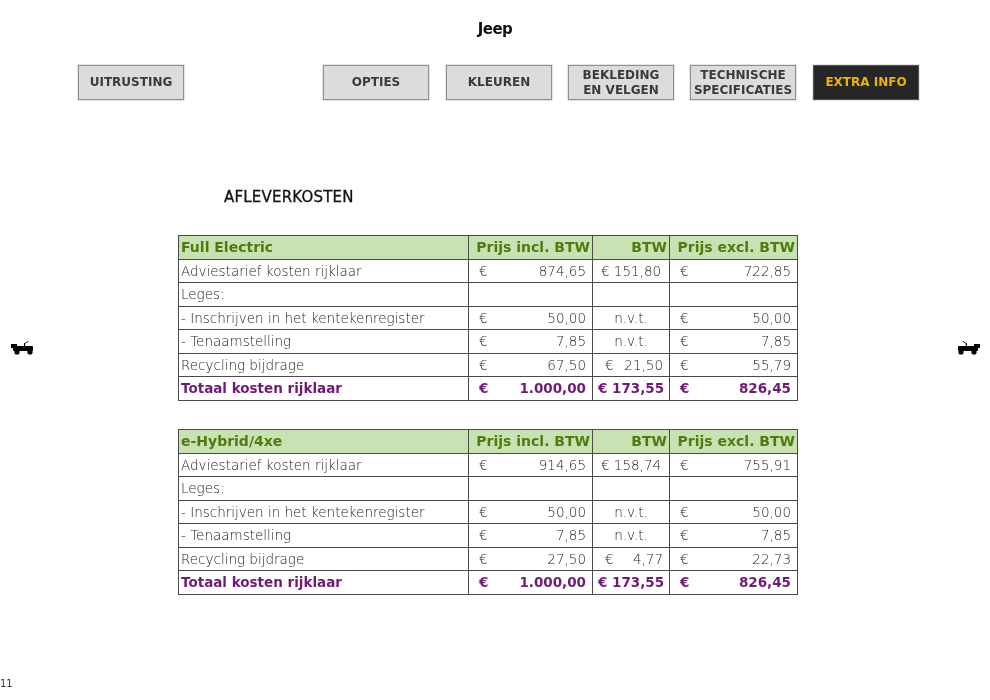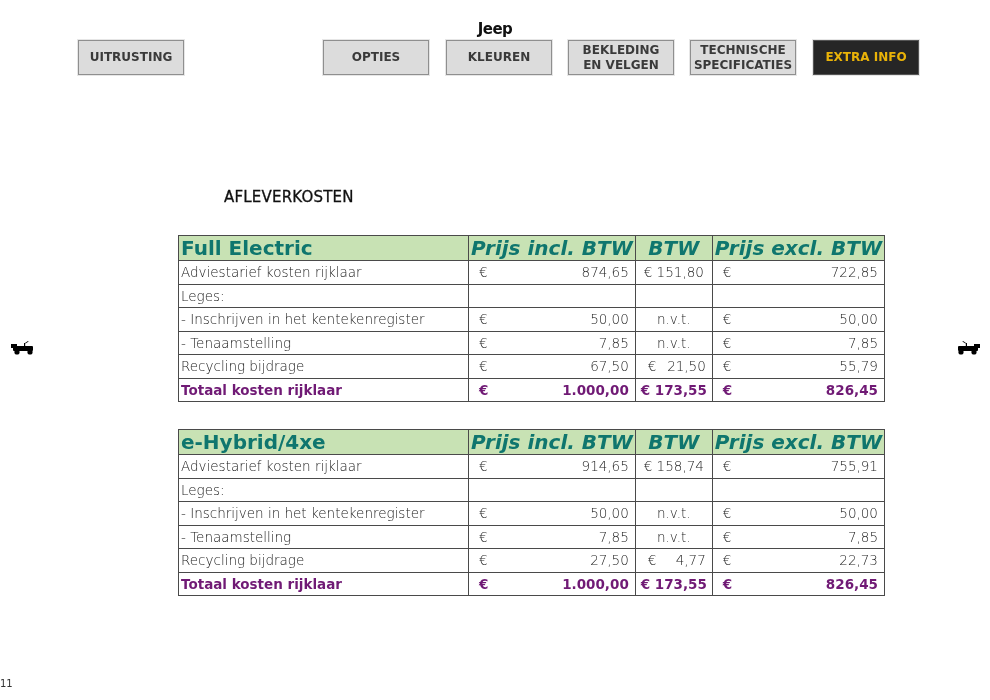--- a/index.html
+++ b/index.html
@@ -5,21 +5,21 @@
     html, body { margin: 0; padding: 0; }
     body {
       width: 990px; height: 700px; background: #ffffff; position: relative; overflow: hidden;
       font-family: "Liberation Sans", sans-serif; color: #111;
     }
     .logo {
       position: absolute; left: 0; width: 990px; top: 20px; text-align: center;
       font-family: "DejaVu Sans", sans-serif; font-weight: bold; font-size: 15px;
       letter-spacing: -0.5px; color: #111;
     }
-    .nav { position: absolute; top: 40px; left: 0; width: 990px; height: 37px; }
+    .nav { position: absolute; top: 65px; left: 0; width: 990px; height: 37px; }
     .nav-btn {
       position: absolute; top: 0; width: 106px; height: 35px; box-sizing: border-box;
       background: #dcdcdc; border: 1px solid #8f8f8f; outline: 1px solid #e6e6e6;
       display: flex; align-items: center; justify-content: center; text-align: center;
       font-family: "DejaVu Sans", sans-serif; font-weight: bold; font-size: 12px; line-height: 15px;
       color: #3a3a3a; cursor: pointer;
     }
     .nav-btn.active { background: #262626; color: #eab308; border-color: #555; }
     .page-title {
       position: absolute; left: 224px; top: 188px; font-family: "DejaVu Sans", sans-serif;
@@ -27,22 +27,22 @@
       -webkit-text-stroke: 0.3px #111;
     }
     table.cost {
       position: absolute; left: 178px; border-collapse: collapse; table-layout: fixed;
       font-family: "DejaVu Sans", sans-serif; font-size: 13.5px;
     }
     table.cost td {
       border: 1px solid #4a4a4a; height: 22.5px; padding: 0 2px; white-space: nowrap; overflow: hidden;
       color: #222; font-weight: 300;
     }
-    table.cost tr.head td { background: #c8e2b4; font-weight: bold; color: #0f766e; font-size: 20px; }
-    table.cost tr.head td.hc { text-align: center; font-style: italic; }
+    table.cost tr.head td { background: #c8e2b4; font-weight: bold; color: #4d7c0f; font-size: 14px; }
+    table.cost tr.head td.hc { text-align: right; }
     table.cost tr.total td { font-weight: bold; color: #701a75; }
     .money { display: flex; justify-content: space-between; padding: 0 4px 0 8px; }
     .money.btw { padding: 0 4px 0 10px; }
     td.center { text-align: center; }
     .col1 { width: 290px; }
     .col2 { width: 124px; }
     .col3 { width: 77px; }
     .col4 { width: 128px; }
     .side-icon { position: absolute; top: 340px; width: 26px; height: 16px; }
     .page-num {

